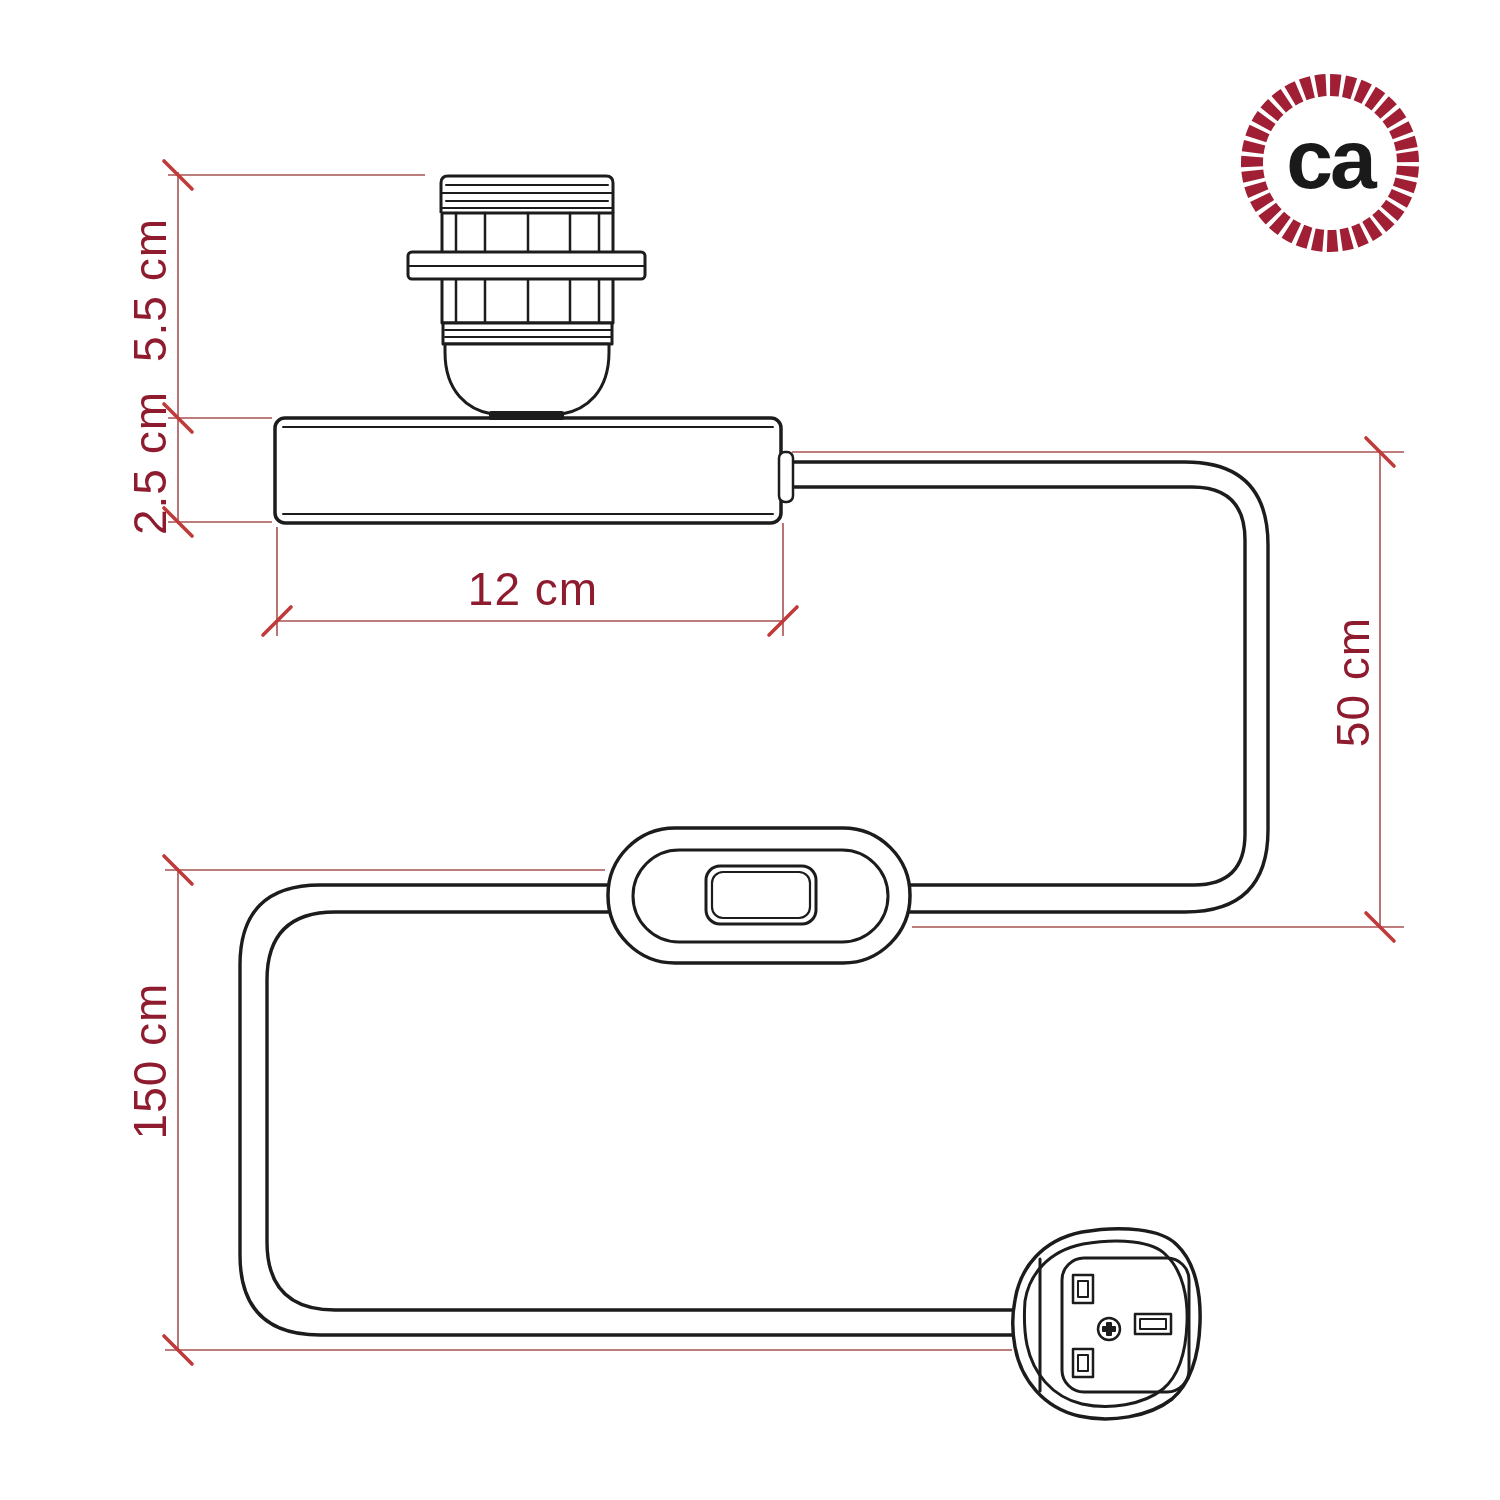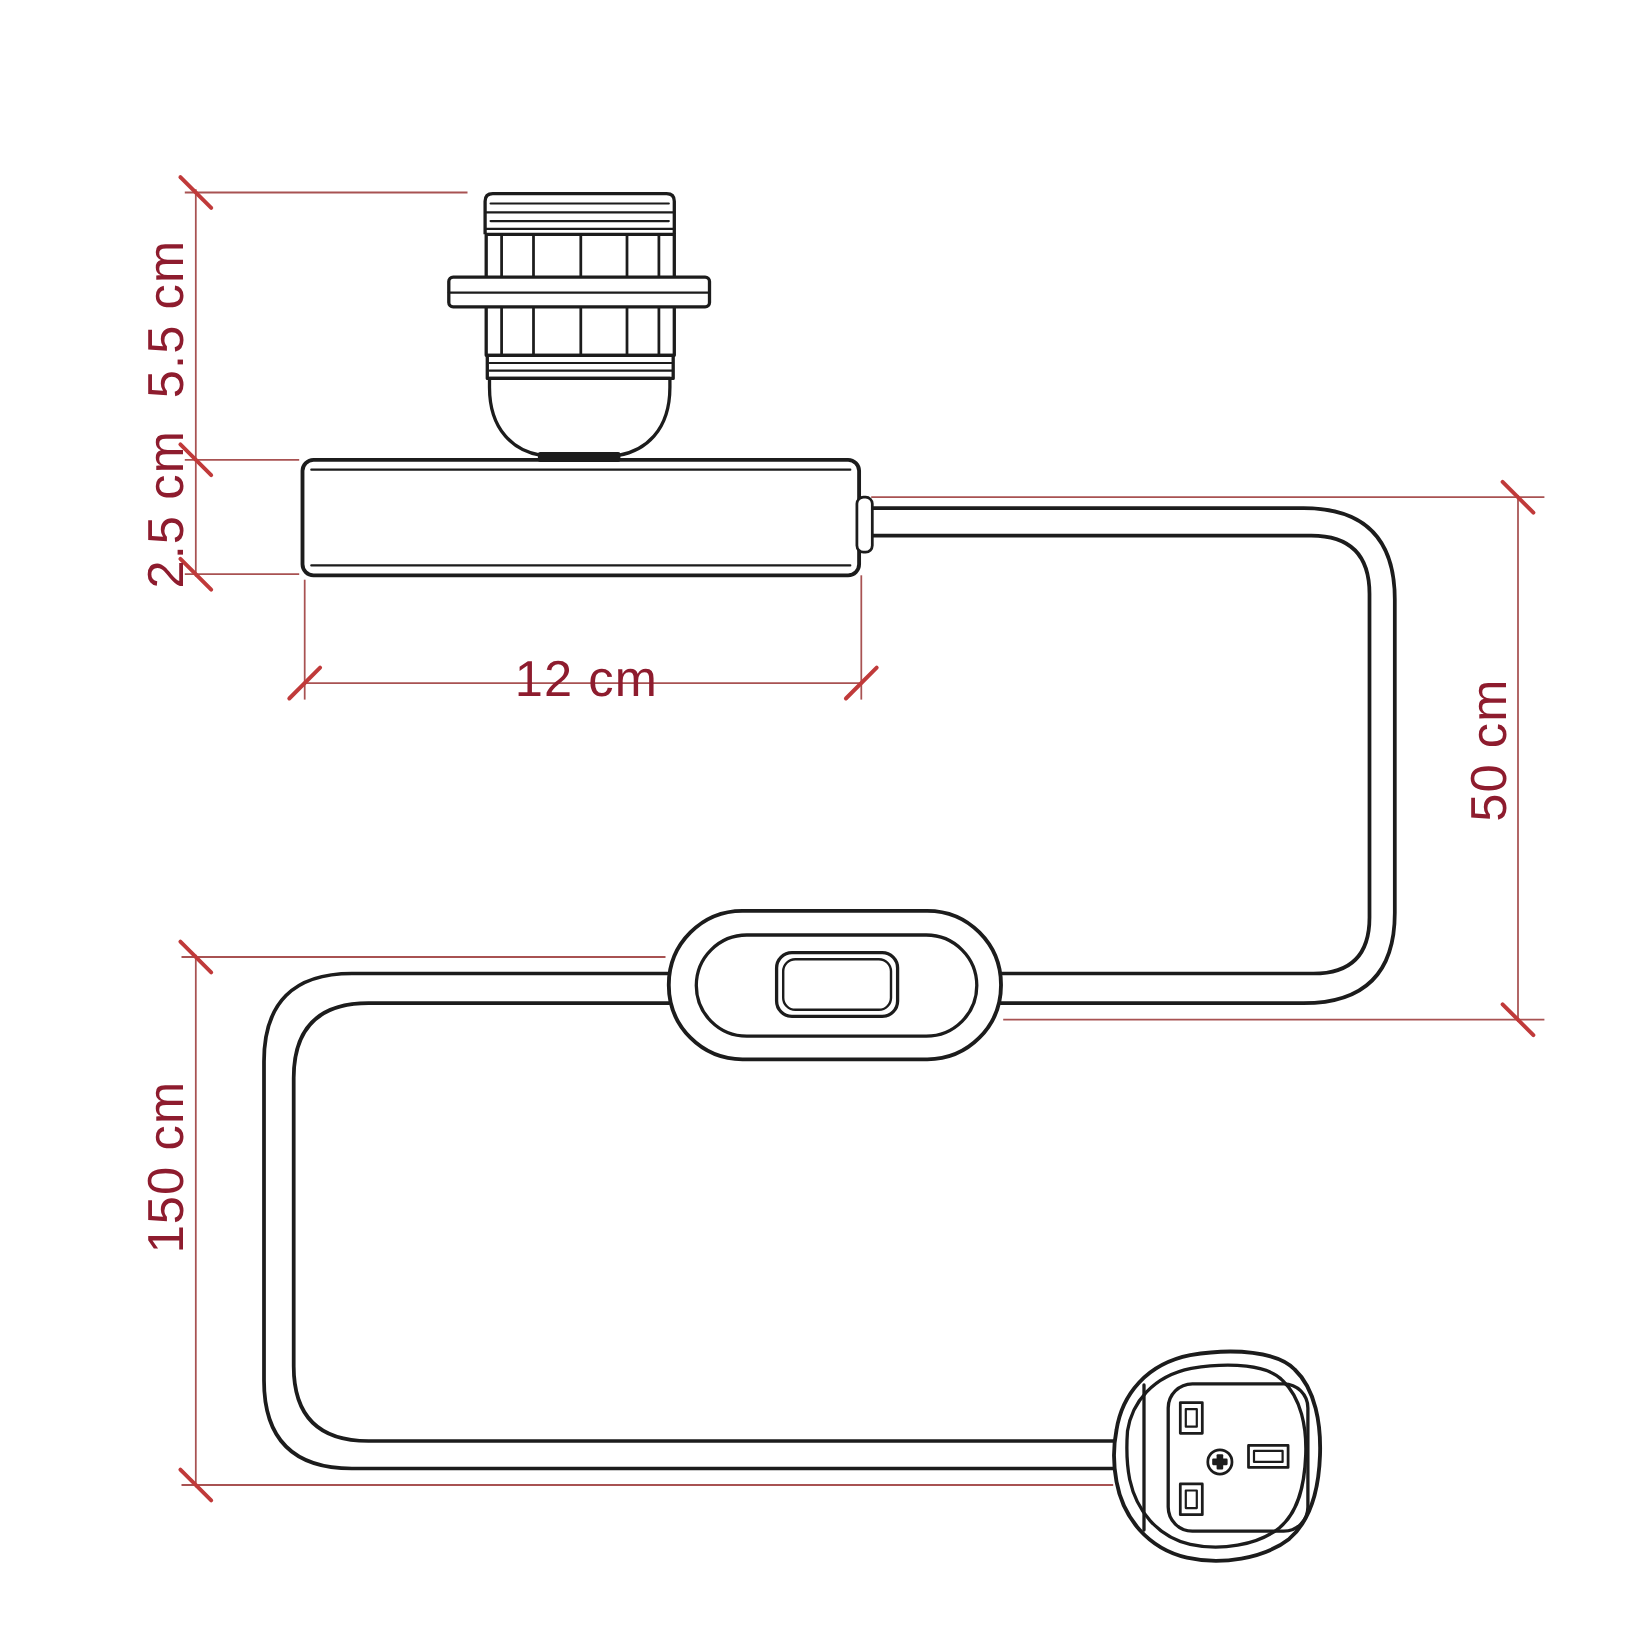--- a/index.html
+++ b/index.html
@@ -129,18 +129,24 @@
       <rect class="ink" x="1140" y="1319" width="26" height="10" style="stroke-width:2"></rect>
 
       <circle class="ink-fill" cx="1109" cy="1329" r="11" style="stroke-width:2.5"></circle>
       <rect class="dark-fill" x="1102" y="1326" width="14" height="6" rx="1"></rect>
       <rect class="dark-fill" x="1106" y="1322" width="6" height="14" rx="1"></rect>
     </g>
   </svg>
 
   <div class="dim-label vertical" style="left:150px;top:290px;">5.5 cm</div>
   <div class="dim-label vertical" style="left:150px;top:463px;">2.5 cm</div>
-  <div class="dim-label" style="left:533px;top:589px;margin-top:28px;">12 cm</div>
+  <div class="dim-label" style="left:533px;top:589px;">12 cm</div>
   <div class="dim-label vertical" style="left:1353px;top:682px;">50 cm</div>
   <div class="dim-label vertical" style="left:150px;top:1061px;">150 cm</div>
 
+  <div class="logo">
+    <svg width="190" height="190" viewBox="0 0 190 190">
+      <circle cx="95" cy="95" r="78" fill="none" stroke="var(--brand)" stroke-width="22" stroke-dasharray="10 4" transform="rotate(-8 95 95)"></circle>
+    </svg>
+    <span class="logo-text">ca</span>
+  </div>
 
 </div>
 
 </body></html>

